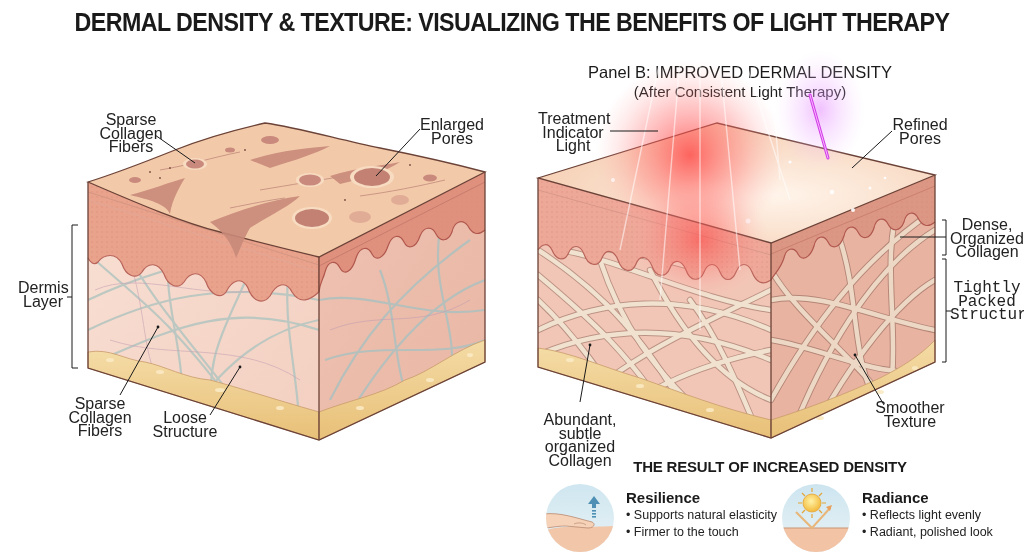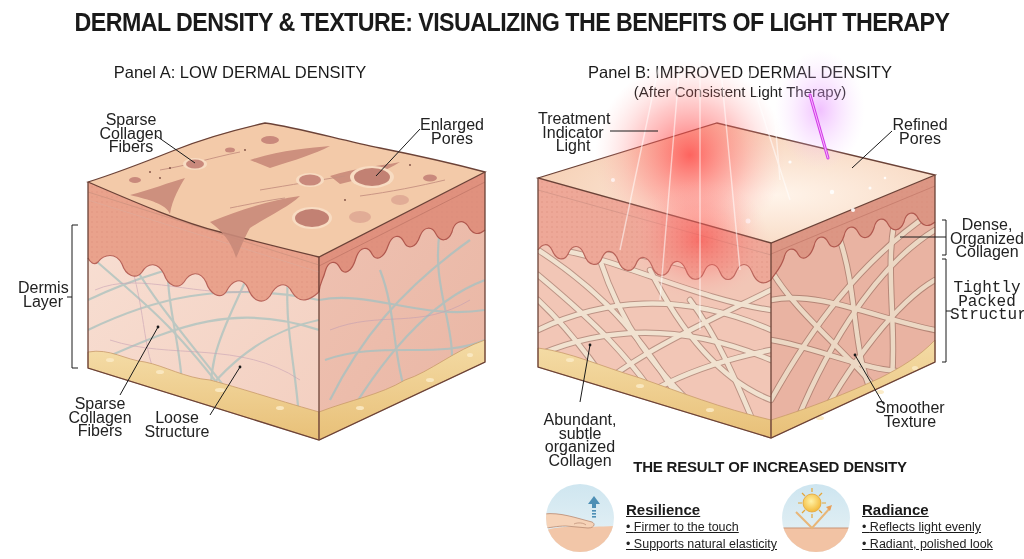--- a/index.html
+++ b/index.html
@@ -8,32 +8,31 @@
   .title { position: absolute; left: 0; top: 8px; width: 1024px; text-align: center;
            font-size: 25px; font-weight: bold; letter-spacing: -0.6px; transform: scaleX(0.93); }
   .panel-title { position: absolute; text-align: center; font-size: 16.5px; line-height: 20px; }
   .panel-title .sub { font-size: 15px; }
   .lbl { position: absolute; font-size: 16px; line-height: 13.5px; text-align: center; color: #222; }
   svg.art { position: absolute; left: 0; top: 0; }
   .results-title { position: absolute; left: 560px; top: 458px; width: 420px; text-align: center;
                    font-size: 15px; font-weight: bold; letter-spacing: -0.2px; }
   .benefit { position: absolute; top: 484px; display: flex; align-items: flex-start; }
   .benefit .icon { width: 68px; height: 68px; border-radius: 50%; overflow: hidden; flex: none; }
-  .benefit .txt { margin-left: 12px; margin-top: 17px; text-decoration: underline; }
+  .benefit .txt { margin-left: 12px; margin-top: 5px; }
   .benefit .head { font-size: 15px; font-weight: bold; line-height: 18px; }
   .benefit .pt { font-size: 12.5px; line-height: 17px; color: #222; }
   .benefit .pt::before { content: "• "; }
 </style>
 </head>
 <body>
 
 <div class="title">DERMAL DENSITY &amp; TEXTURE: VISUALIZING THE BENEFITS OF LIGHT THERAPY</div>
 
 <div class="panel-title" style="left:90px; top:62px; width:300px;">
-  <div>Panel A: LOW DERMAL DENSITY</div>
 </div>
 <div class="panel-title" style="left:570px; top:62px; width:340px;">
   <div>Panel B: IMPROVED DERMAL DENSITY</div>
   <div class="sub">(After Consistent Light Therapy)</div>
 </div>
 
 <svg class="art" width="1024" height="559" viewBox="0 0 1024 559">
   <defs>
     <linearGradient id="fatA" x1="0" y1="0" x2="0" y2="1">
       <stop offset="0" stop-color="#f4dba5"></stop>
@@ -335,21 +334,21 @@
   <div>Pores</div>
 </div>
 <div class="lbl" style="left:18px; top:281px; width:50px;">
   <div>Dermis</div>
   <div>Layer</div>
 </div>
 <div class="lbl" style="left:50px; top:397px; width:100px;">
   <div>Sparse</div>
   <div>Collagen Fibers</div>
 </div>
-<div class="lbl" style="left:142px; top:411px; width:70px;">
+<div class="lbl" style="left:150px; top:411px; width:70px;">
   <div>Loose</div>
   <div>Structure</div>
 </div>
 
 <div class="lbl" style="left:538px; top:112px; width:70px;">
   <div>Treatment</div>
   <div>Indicator</div>
   <div>Light</div>
 </div>
 <div class="lbl" style="left:885px; top:118px; width:70px;">
@@ -392,22 +391,22 @@
       <path d="M-2,30 C14,28 30,34 46,38 C50,40 48,44 42,44 L20,42 C10,42 4,44 -2,44 Z" fill="#f6d3b8" stroke="#b98a72" stroke-width="0.8"></path>
       <path d="M28,40 C32,38 38,39 40,41" fill="none" stroke="#b98a72" stroke-width="0.7"></path>
       <polygon points="48,12 42,20 46,20 46,24 50,24 50,20 54,20" fill="#4d8fb5"></polygon>
       <rect x="46" y="26" width="4" height="1.6" fill="#4d8fb5"></rect>
       <rect x="46" y="29" width="4" height="1.6" fill="#4d8fb5"></rect>
       <rect x="46" y="32" width="4" height="1.6" fill="#4d8fb5"></rect>
     </svg>
   </div>
   <div class="txt">
     <div class="head">Resilience</div>
+    <div class="pt">Supports natural elasticity</div>
     <div class="pt">Firmer to the touch</div>
-    <div class="pt">Supports natural elasticity</div>
   </div>
 </div>
 
 <div class="benefit" style="left:782px;">
   <div class="icon">
     <svg width="68" height="68" viewBox="0 0 68 68">
       <defs>
         <linearGradient id="skyB" x1="0" y1="0" x2="0" y2="1">
           <stop offset="0" stop-color="#cde5f0"></stop>
             <stop offset="1" stop-color="#eaf3f5"></stop>

